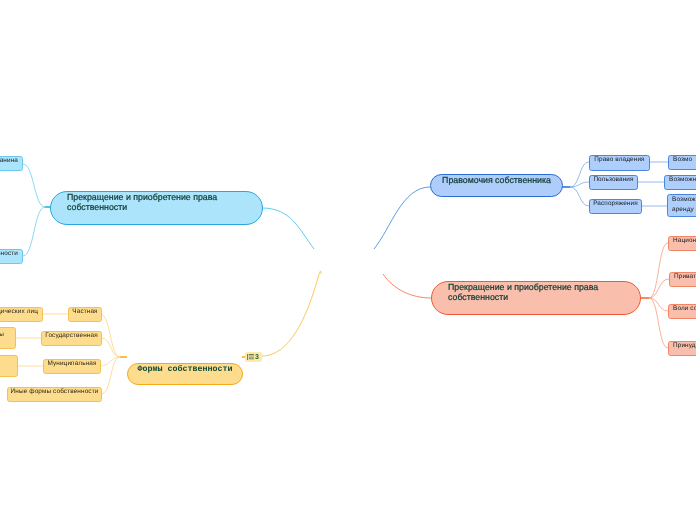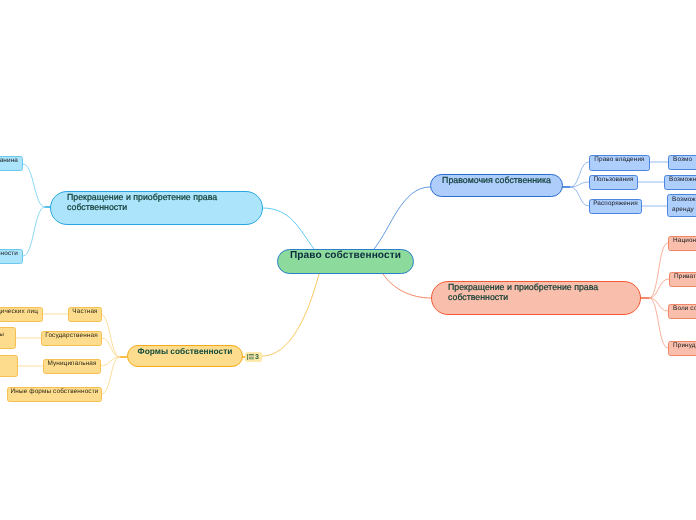--- a/index.html
+++ b/index.html
@@ -88,23 +88,20 @@
     <path d="M120,357 C110,357 111,314 100,314" class="l-yel2"></path>
     <path d="M120,357 C110,357 112,338 101,338" class="l-yel2"></path>
     <path d="M120,357 C110,357 111,366 100,366" class="l-yel2"></path>
     <path d="M120,357 C110,357 112,394 101,394" class="l-yel2"></path>
 
     <path d="M68,314 L42,314" class="l-yel2"></path>
     <path d="M41,338 L15,338" class="l-yel2"></path>
     <path d="M43,366 L17,366" class="l-yel2"></path>
   </svg>
 
-  <div class="node n-root" style="left:277px;top:249px;width:137px;height:25px;">
-    <span class="t">Право собственности</span>
-  </div>
 
   <div class="node n-b mid" style="left:430px;top:174px;width:133px;height:23px;">
     <span class="t">Правомочия собственника</span>
   </div>
   <div class="node n-c mid" style="left:589px;top:155px;width:61px;height:16px;">
     <span class="t">Право владения</span>
   </div>
   <div class="node n-c mid" style="left:589px;top:175px;width:49px;height:15px;">
     <span class="t">Пользования</span>
   </div>
@@ -141,21 +138,21 @@
   <div class="node n-b blue" style="left:50px;top:191px;width:213px;height:34px;justify-content:flex-start;padding-left:16px;text-align:left;">
     <span class="t" style="white-space:normal;">Прекращение и приобретение права собственности</span>
   </div>
   <div class="node n-c blue" style="left:-37px;top:156px;width:60px;height:15px;justify-content:flex-end;padding-right:4px;">
     <span class="t">чанина</span>
   </div>
   <div class="node n-c blue" style="left:-37px;top:249px;width:60px;height:15px;justify-content:flex-end;padding-right:4px;">
     <span class="t">нности</span>
   </div>
 
-  <div class="node n-b yel" style="left:127px;top:345px;width:116px;height:22px;">
+  <div class="node n-b yel" style="left:127px;top:363px;width:116px;height:22px;font-family:Liberation Mono, monospace;">
     <span class="t">Формы собственности</span>
   </div>
   <div class="badge" style="left:245px;top:352px;width:17px;height:10px;">
     <svg class="listicon" width="7" height="6.6" viewBox="0 0 7 6.6">
       <rect x="0" y="0" width="0.75" height="6.6" fill="#3c6a42"></rect>
       <rect x="1.7" y="0" width="5.3" height="0.8" fill="#3c6a42"></rect>
       <rect x="1.7" y="1.5" width="5.3" height="0.75" fill="#6c8f6b"></rect>
       <rect x="1.7" y="2.9" width="5.3" height="0.75" fill="#6c8f6b"></rect>
       <rect x="1.7" y="4.3" width="5.3" height="0.75" fill="#6c8f6b"></rect>
       <rect x="1.7" y="5.8" width="5.3" height="0.8" fill="#3c6a42"></rect>

